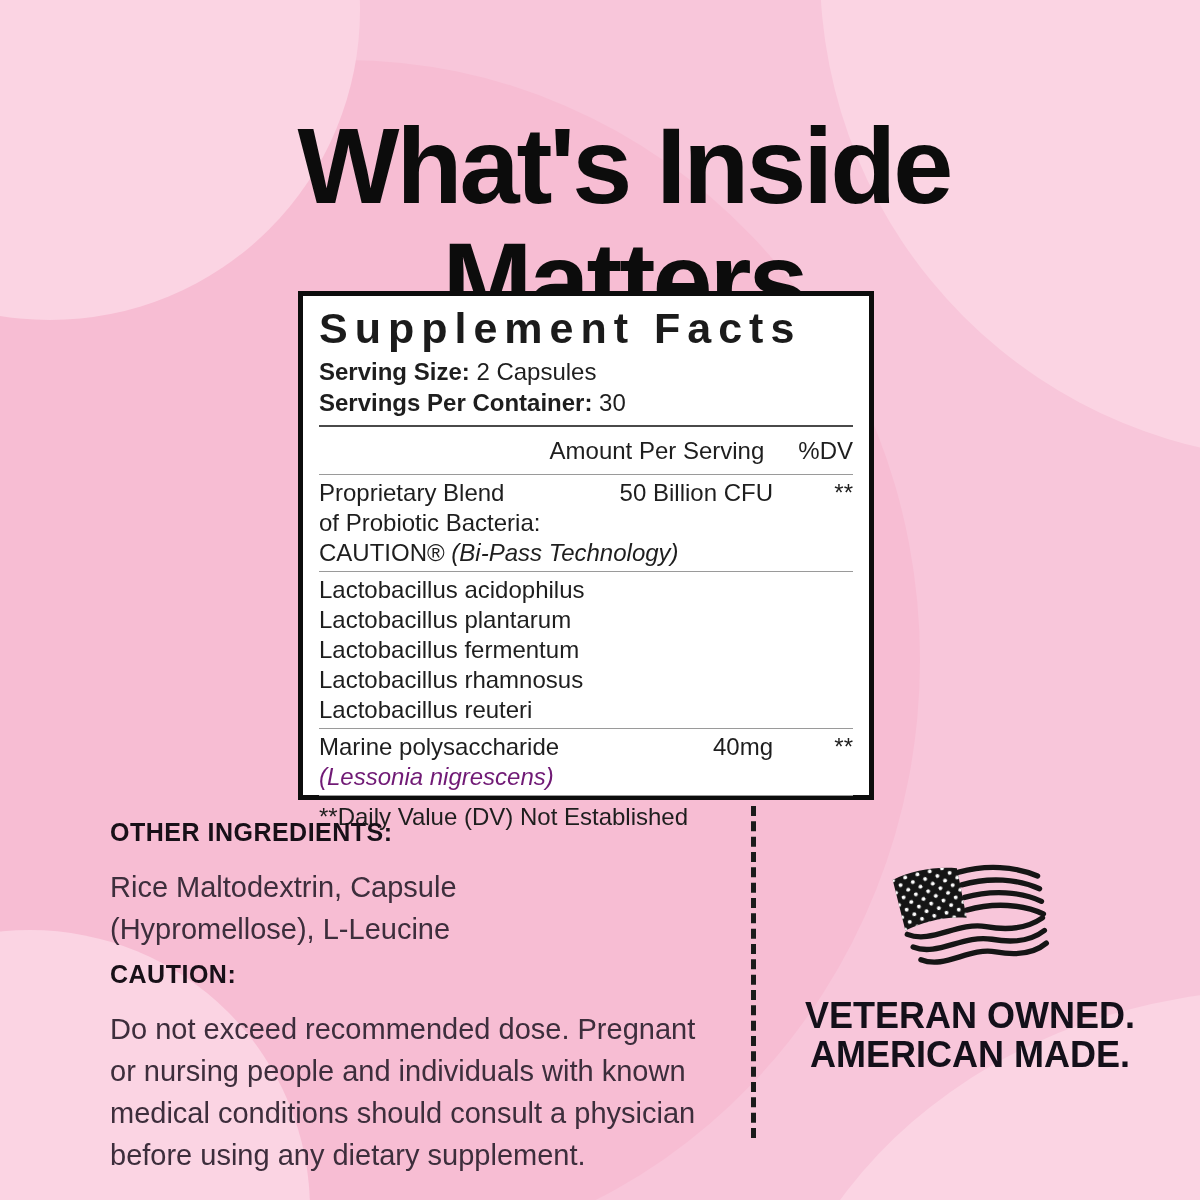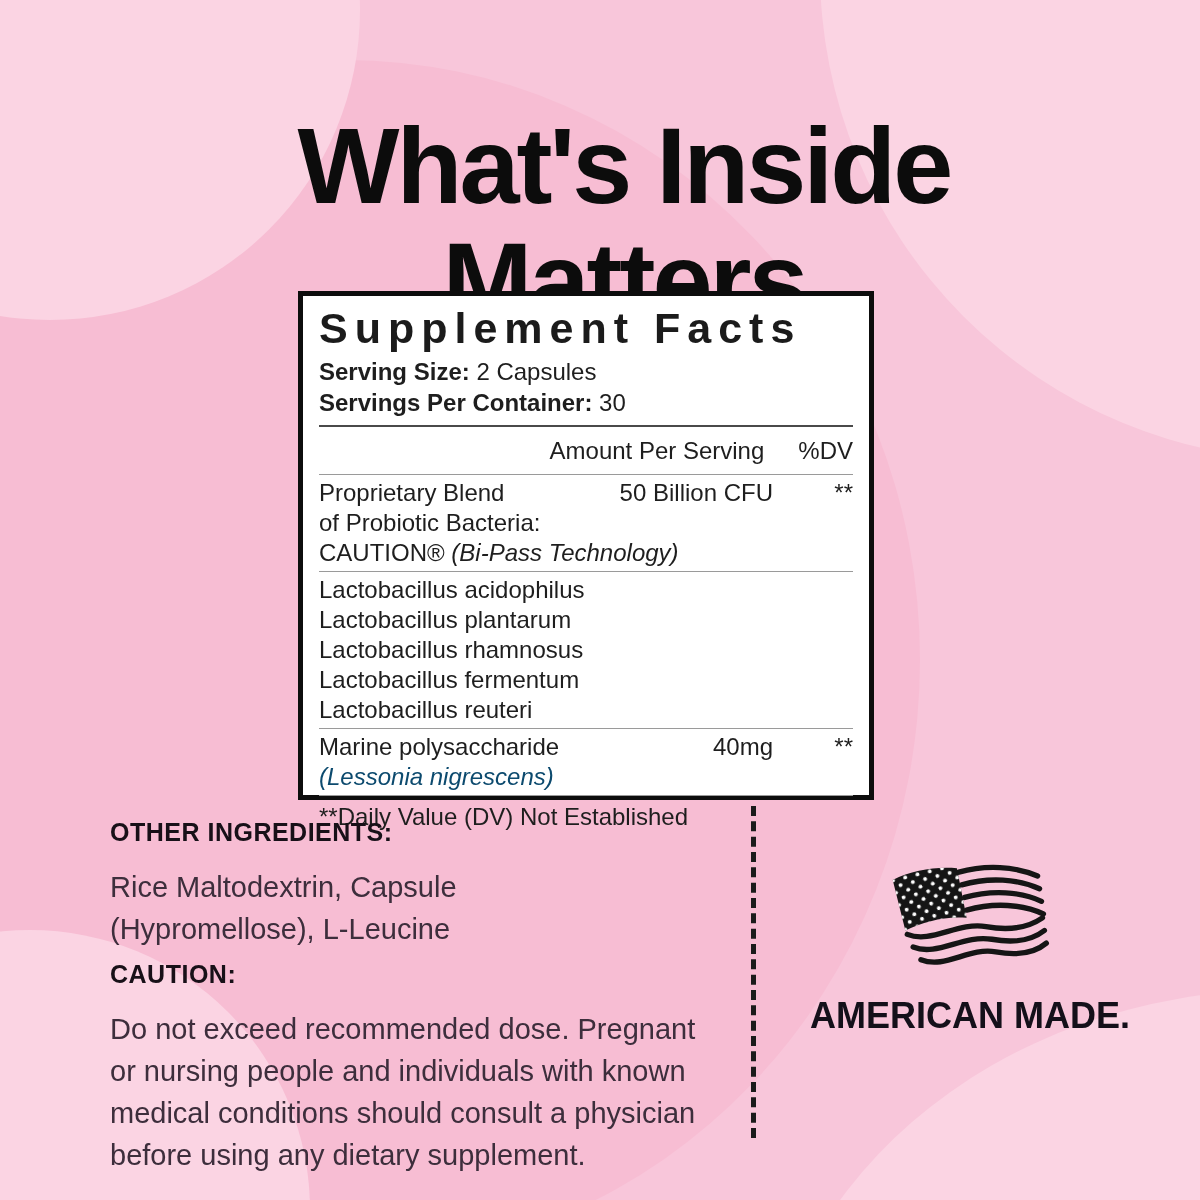--- a/index.html
+++ b/index.html
@@ -37,21 +37,21 @@
   }
   .sline{line-height:31px;}
   .rule{border-top:2.5px solid #4a4a4a;margin:7px 0 3px 0;}
   .rule-thin{border-top:1.5px solid #9a9a9a;margin:3px 0;}
   .hdr-row{display:flex;justify-content:flex-end;font-weight:normal;padding:6px 0 5px 0;text-align:right;}
   .hdr-dv{margin-left:34px;}
   .frow{display:flex;align-items:baseline;}
   .fname{flex:1;}
   .fdv{width:80px;text-align:right;}
   .italic{font-style:italic;}
-  .latin{font-style:italic;color:#0c4a6e;}
+  .latin{font-style:italic;color:#701a75;}
   .footnote{padding-top:3px;}
 
   
   .sec-heading{
     position:absolute;font-size:25px;font-weight:bold;color:#181018;
     letter-spacing:0.5px;
   }
   .sec-body{
     position:absolute;font-size:29px;line-height:42px;color:#3d2e3c;
   }
@@ -110,22 +110,22 @@
       <span>50 Billion CFU</span>
       <span class="fdv">**</span>
     </div>
     <div>of Probiotic Bacteria:</div>
     <div><span>CAUTION® </span><span class="italic">(Bi-Pass Technology)</span></div>
 
     <div class="rule-thin"></div>
 
     <div>Lactobacillus acidophilus</div>
     <div>Lactobacillus plantarum</div>
+    <div>Lactobacillus fermentum</div>
     <div>Lactobacillus rhamnosus</div>
-    <div>Lactobacillus fermentum</div>
     <div>Lactobacillus reuteri</div>
 
     <div class="rule-thin"></div>
 
     <div class="frow">
       <span class="fname">Marine polysaccharide</span>
       <span>40mg</span>
       <span class="fdv">**</span>
     </div>
     <div class="latin">(Lessonia nigrescens)</div>
@@ -159,17 +159,18 @@
           <path d="M81,32 C109,24 139,26 161,36"></path>
           <path d="M84,45 C112,37 142,39 163,49"></path>
           <path d="M86,58 C114,50 144,52 165,62"></path>
           <path d="M25,83 C50,93 76,70 106,75 C 128,79 148,77 164,66"></path>
           <path d="M31,96 C56,106 82,83 112,88 C 134,92 152,90 166,79"></path>
           <path d="M39,109 C64,119 88,96 116,101 C 138,105 155,103 168,92"></path>
         </g>
       </g>
     </svg>
     <div class="badge-text">
+      <div>VETERAN OWNED.</div>
       <div>AMERICAN MADE.</div>
     </div>
   </div>
 
 </div>
 
 </body></html>

